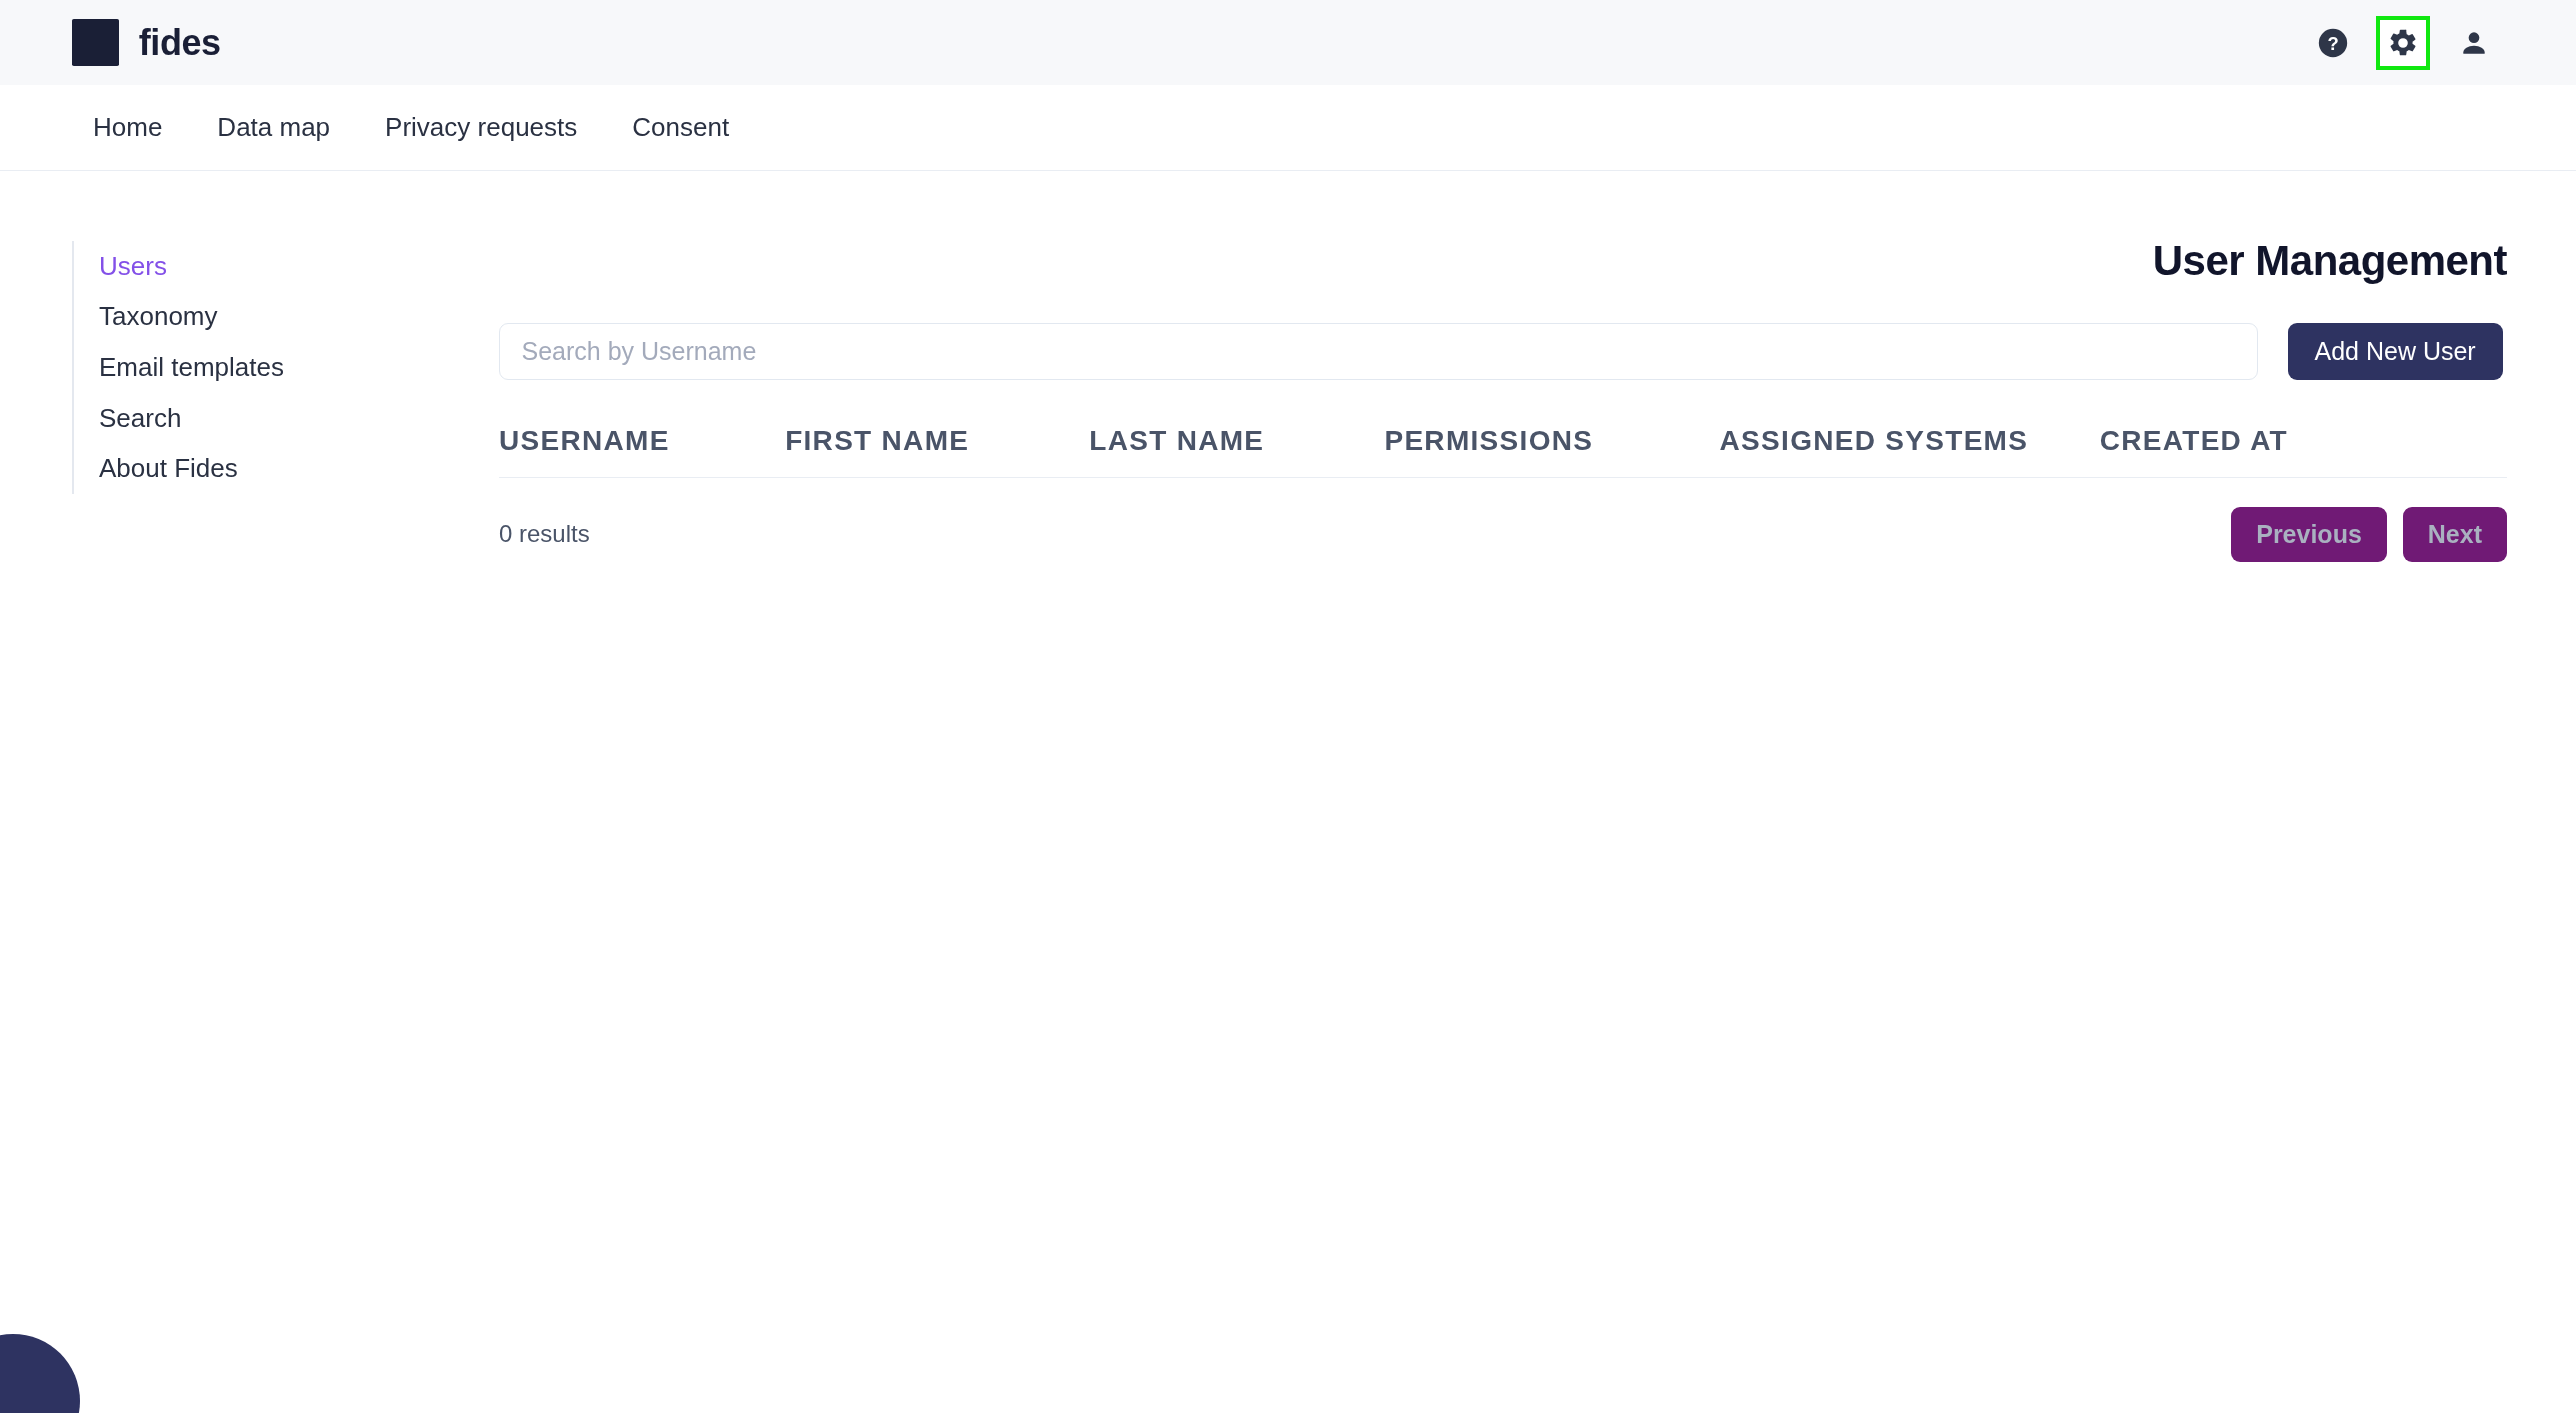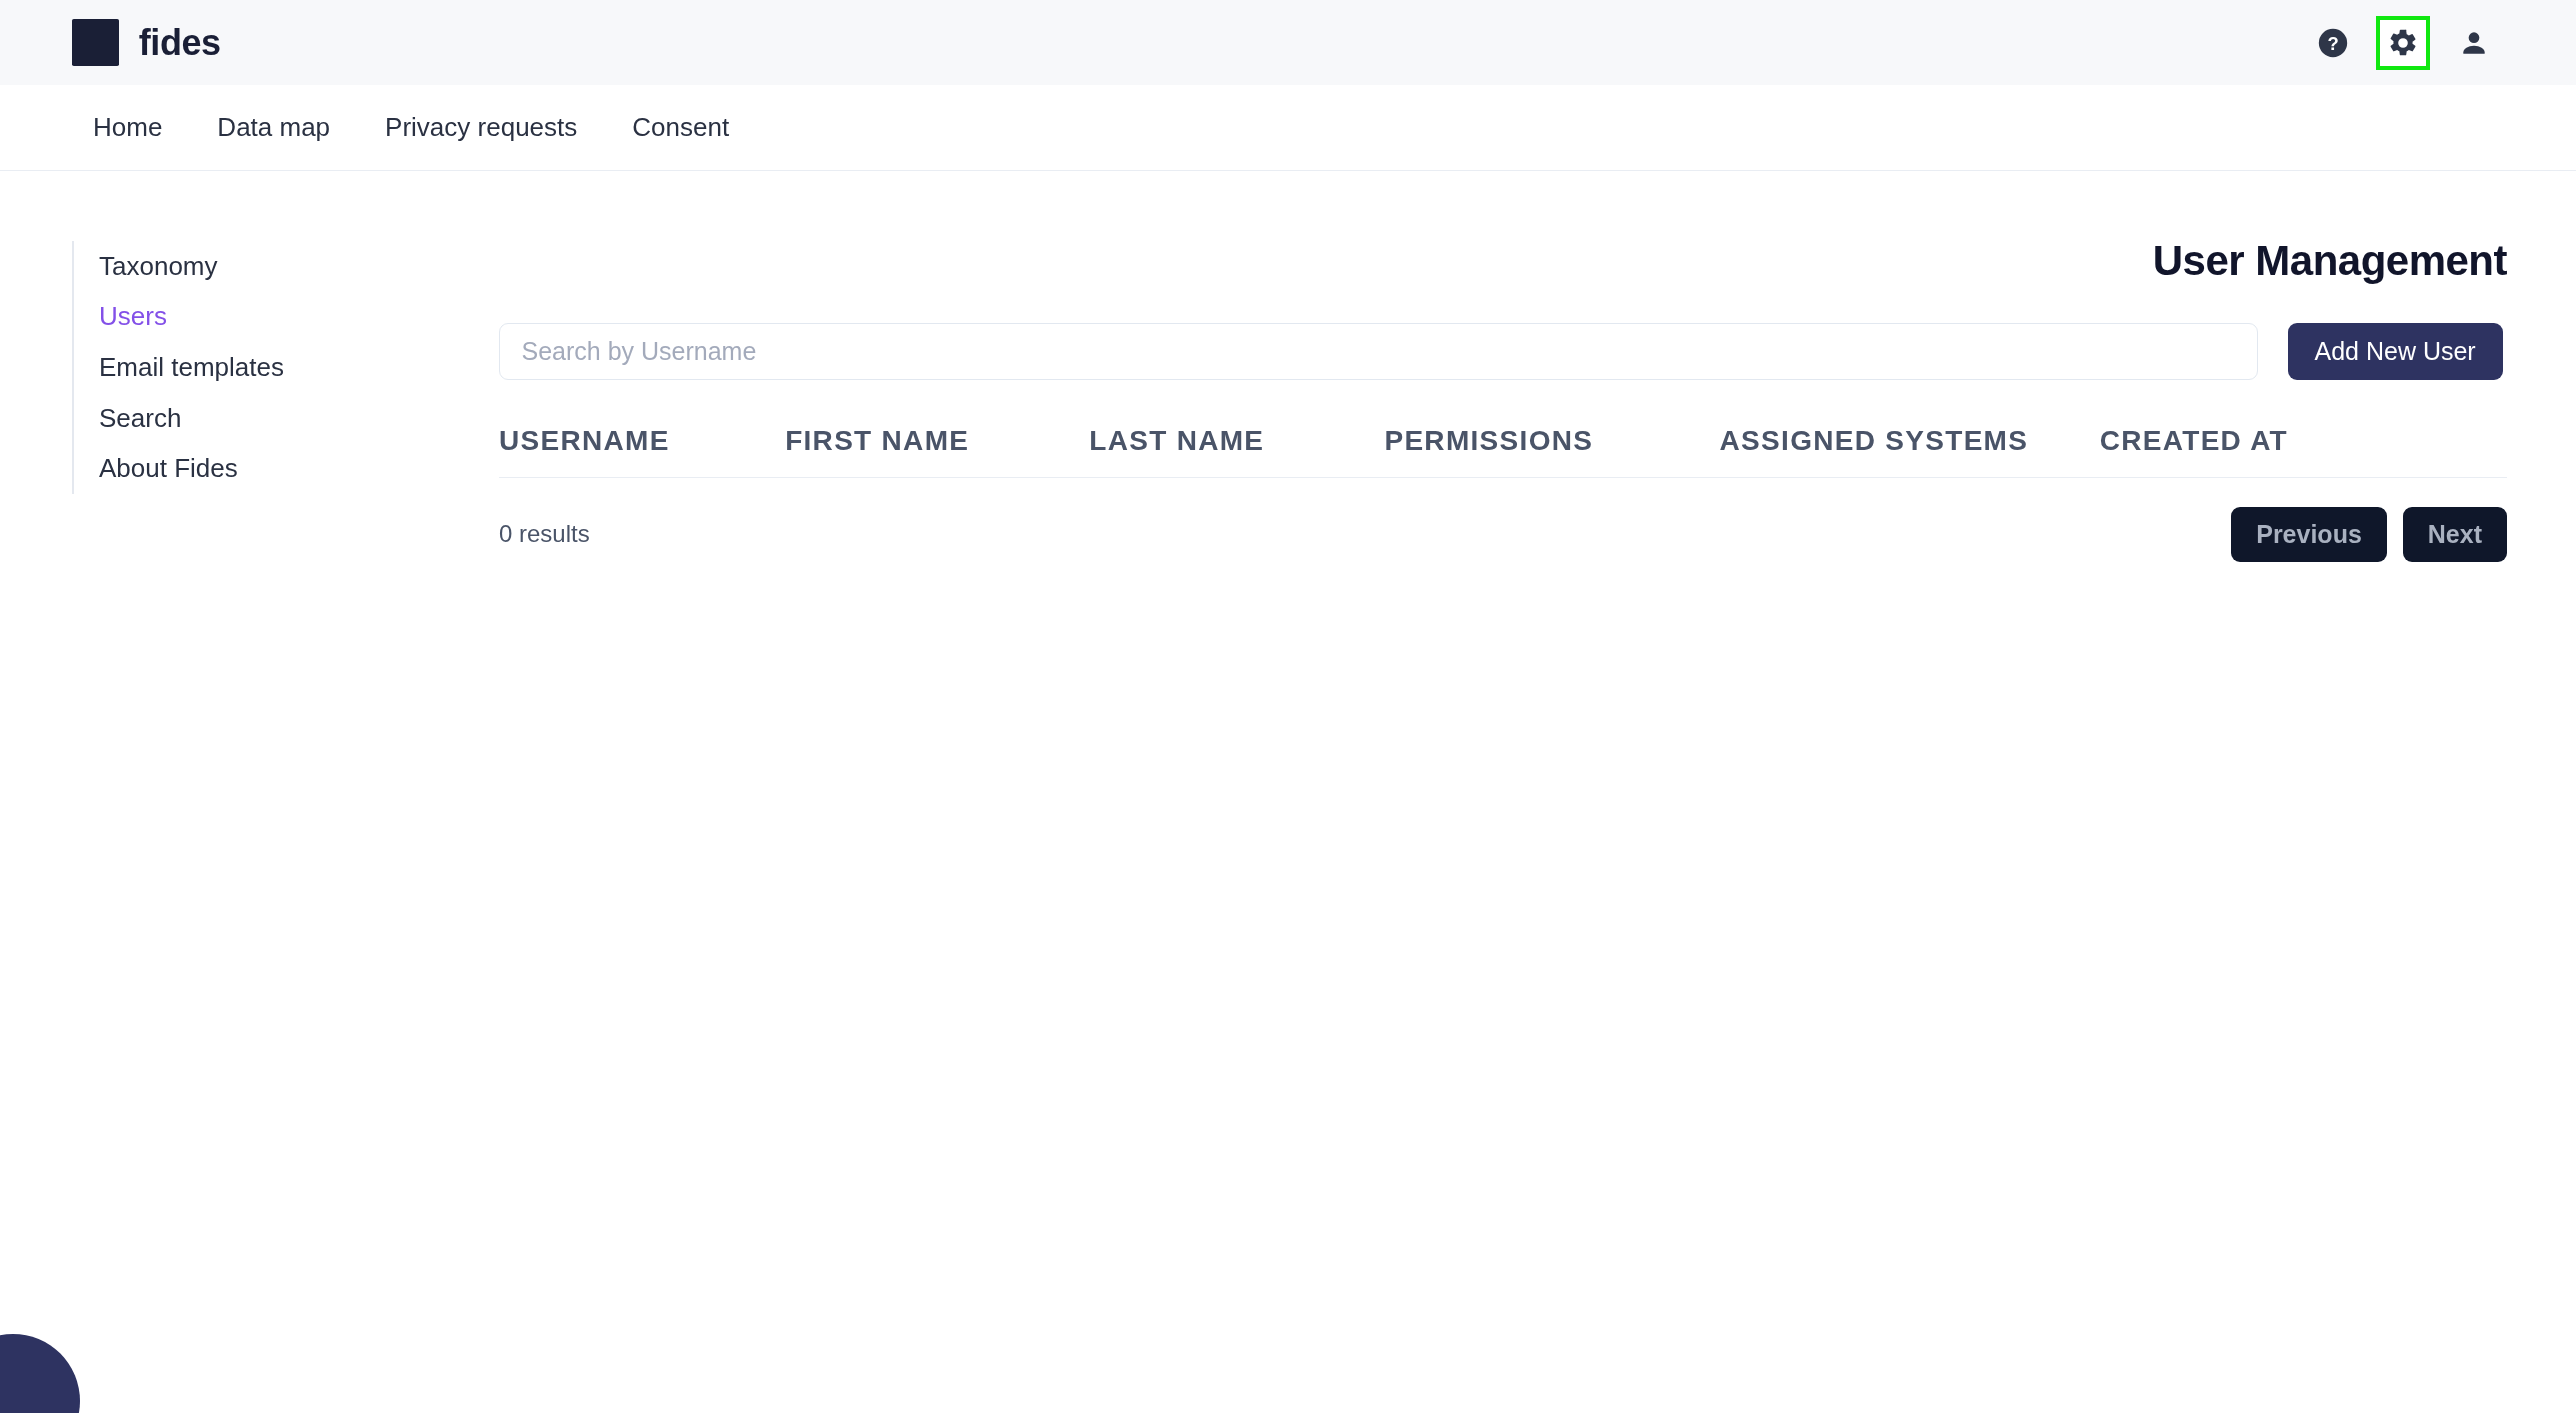--- a/index.html
+++ b/index.html
@@ -224,21 +224,21 @@
   .results-text {
     font-size: 24px;
     color: #4A5468;
   }
   .pagination {
     display: flex;
     align-items: center;
     gap: 16px;
   }
   .page-btn {
-    background: #0f172a;
+    background: #701a75;
     border: none;
     border-radius: 9px;
     height: 55px;
     padding: 0 25px;
     font-family: "Liberation Sans", sans-serif;
     font-size: 25px;
     font-weight: bold;
     color: #A9B1C0;
     cursor: default;
   }
@@ -299,22 +299,22 @@
       <li class="nav-item">Data map</li>
       <li class="nav-item">Privacy requests</li>
       <li class="nav-item">Consent</li>
     </ul>
   </nav>
 
   <div class="body-area">
 
     <aside class="sidebar">
       <ul class="sidebar-list">
+        <li class="sidebar-item active">Users</li>
         <li class="sidebar-item">Taxonomy</li>
-        <li class="sidebar-item active">Users</li>
         <li class="sidebar-item">Email templates</li>
         <li class="sidebar-item">Search</li>
         <li class="sidebar-item">About Fides</li>
       </ul>
     </aside>
 
     <main class="main">
 
       <h1 class="page-title">User Management</h1>
 

